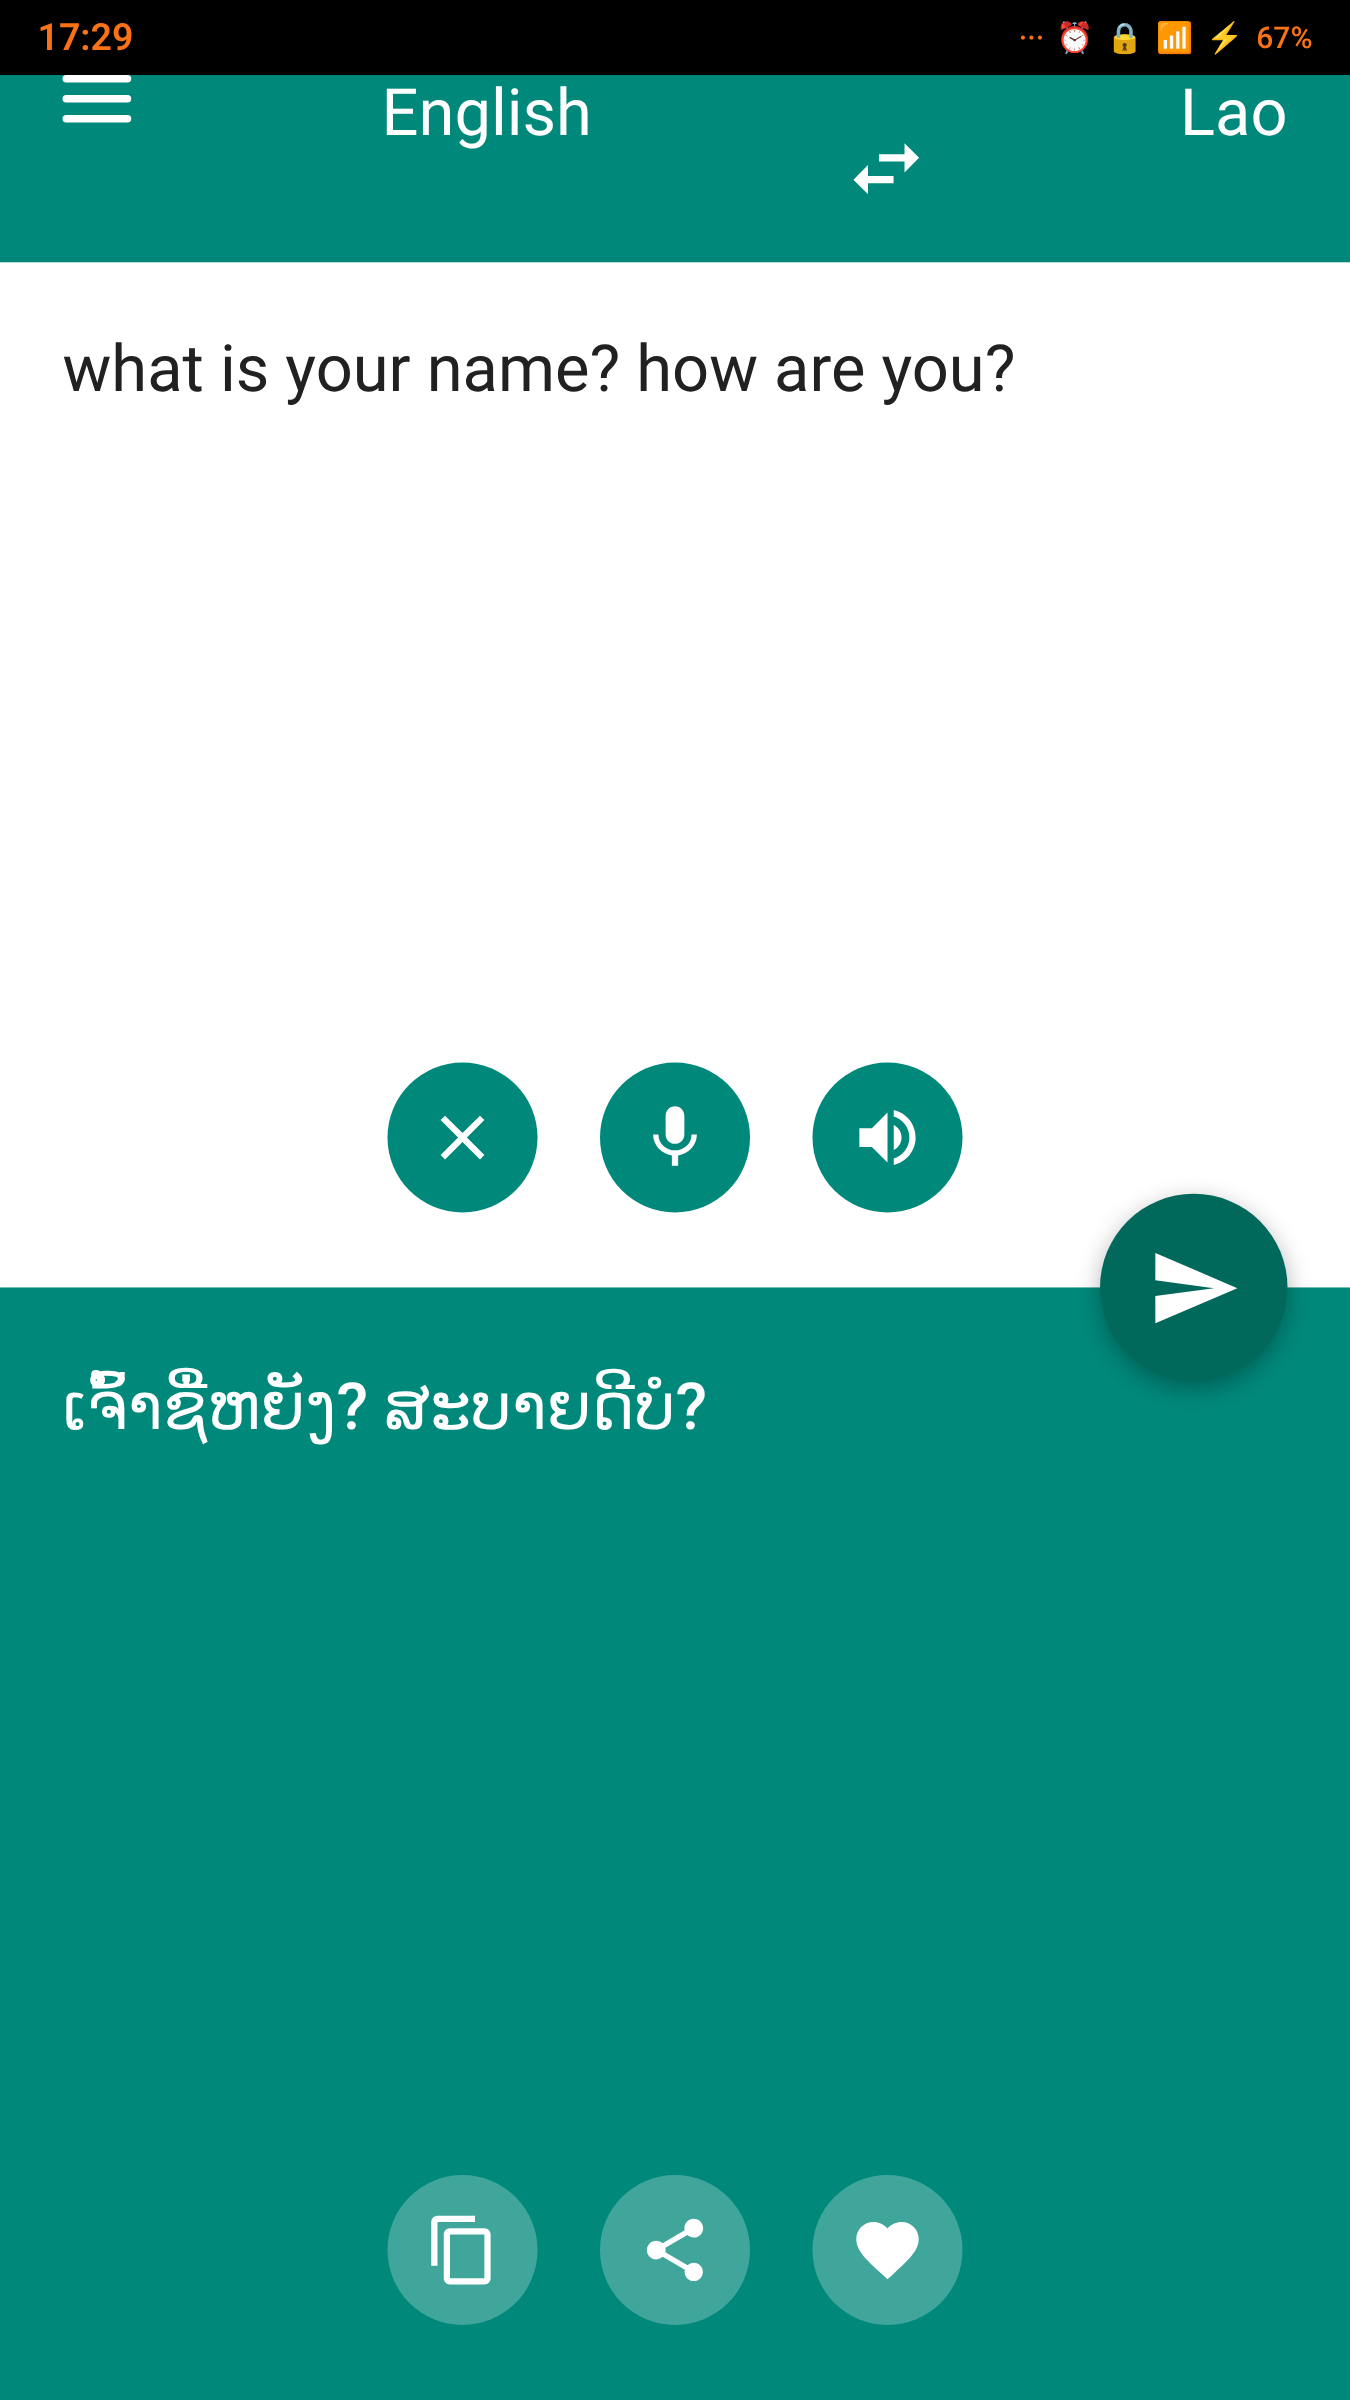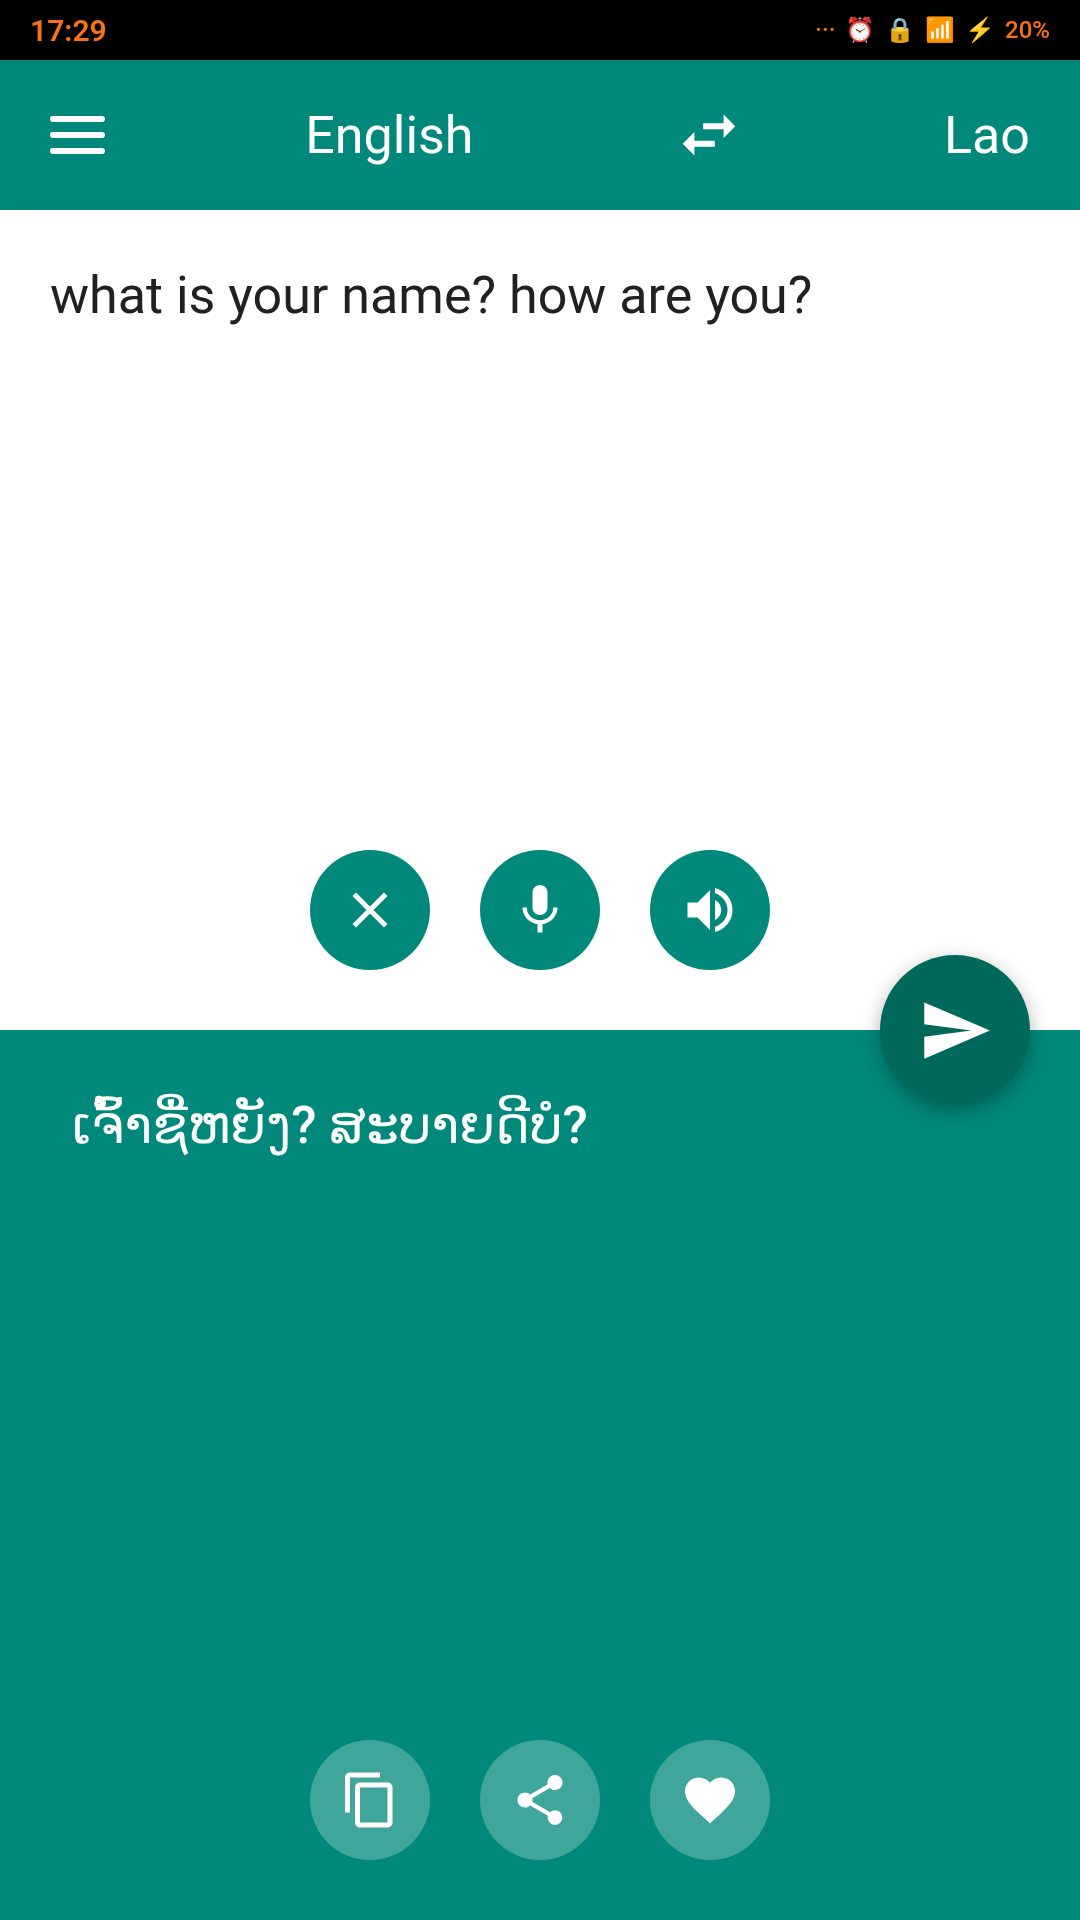--- a/index.html
+++ b/index.html
@@ -42,21 +42,20 @@
       gap: 10px;
       font-size: 24px;
     }
 
     
     .toolbar {
       width: 100%;
       height: 150px;
       background: #00897b;
       display: flex;
-      align-items: center;
       justify-content: space-between;
       padding: 0 50px;
     }
 
     .toolbar-menu-icon {
       display: flex;
       flex-direction: column;
       gap: 10px;
       cursor: pointer;
     }
@@ -162,21 +161,21 @@
       width: 75px;
       height: 75px;
       fill: #fff;
     }
 
     
     .translation-panel {
       width: 100%;
       background: #00897b;
       flex: 1;
-      padding: 60px 50px 120px 72px;
+      padding: 60px 50px 120px 50px;
       position: relative;
     }
 
     .translation-text {
       font-size: 52px;
       color: #fff;
       line-height: 1.4;
       font-weight: 500;
     }
 
@@ -213,21 +212,21 @@
 <body>
 
 <div class="status-bar">
   <span class="status-bar-time">17:29</span>
   <div class="status-bar-icons">
     <span>···</span>
     <span>⏰</span>
     <span>🔒</span>
     <span>📶</span>
     <span>⚡</span>
-    <span>20%</span>
+    <span>67%</span>
   </div>
 </div>
 
 <div class="toolbar">
   <div class="toolbar-menu-icon">
     <span></span>
     <span></span>
     <span></span>
   </div>
 

